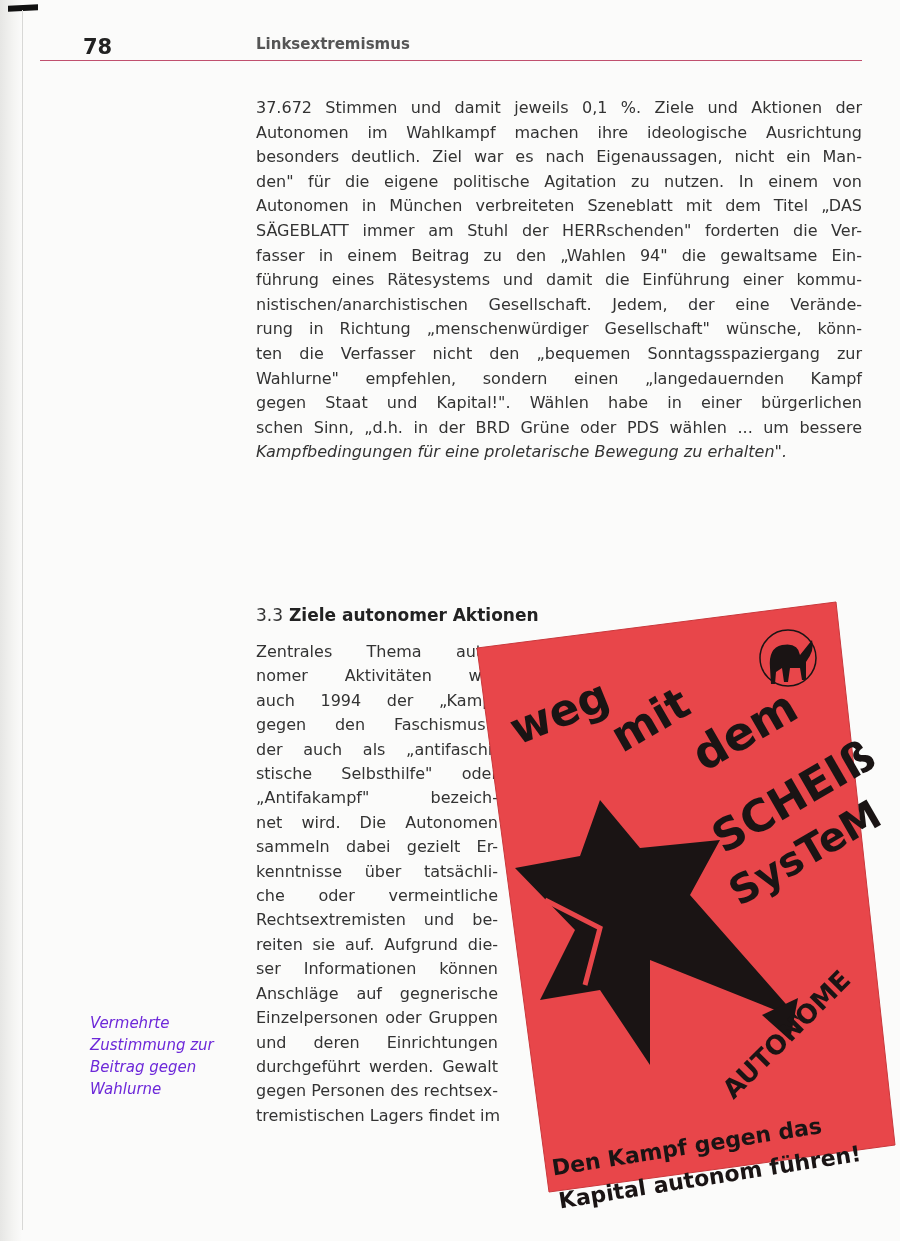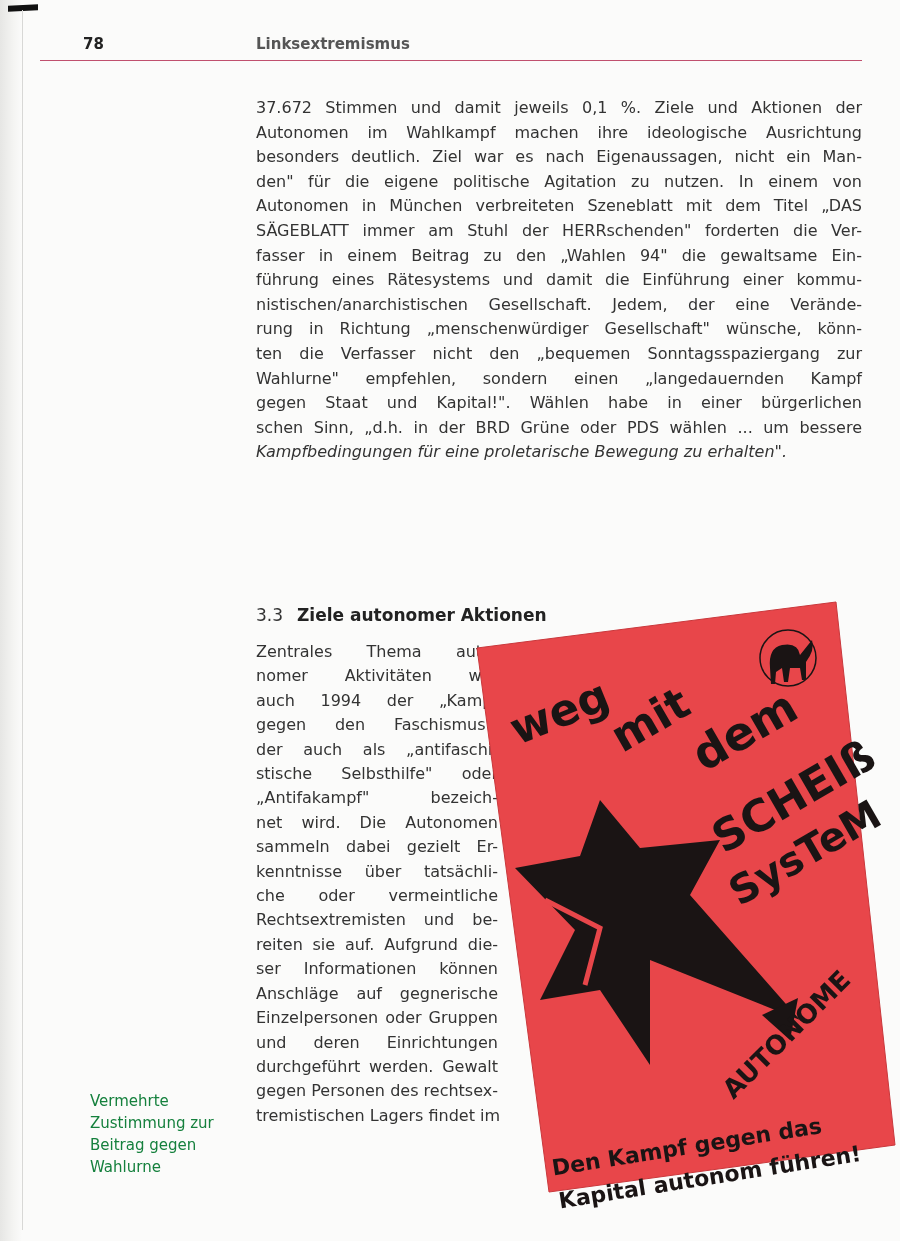--- a/index.html
+++ b/index.html
@@ -17,51 +17,51 @@
       position: absolute; left: 8px; top: 5px; width: 30px; height: 6px;
       background: #111; transform: skewY(-3deg);
     }
     .binding-edge {
       position: absolute; left: 22px; top: 10px; width: 1px; height: 1220px;
       background: #d8d8d6;
     }
     .header { position: absolute; left: 0; top: 0; width: 900px; height: 70px; }
     .page-number {
       position: absolute; left: 83px; top: 35px;
-      font-size: 15px; font-weight: bold; color: #222;
+      font-size: 21px; font-weight: bold; color: #222;
     }
     .running-head {
       position: absolute; left: 256px; top: 35px;
       font-size: 15px; color: #555; font-weight: bold;
     }
     .header-rule {
       position: absolute; left: 40px; top: 60px; width: 822px; height: 1px;
       background: #c0506e;
     }
     .body-text {
       position: absolute; left: 256px; top: 96px; width: 606px;
       font-size: 16px; line-height: 24.6px; color: #333;
       text-align: justify; margin: 0;
     }
     .body-text .line { display: block; text-align-last: justify; white-space: nowrap; }
     .body-text .line.last { text-align-last: left; font-style: italic; }
     .section-heading {
       position: absolute; left: 256px; top: 605px;
       font-size: 17px; color: #222;
     }
-    .section-heading .num { font-weight: normal; margin-right: 14px; color: #333; }
+    .section-heading .num { font-weight: normal; margin-right: 6px; color: #333; }
     .section-heading .title { font-weight: bold; }
     .col-text {
       position: absolute; left: 256px; top: 640px; width: 242px;
       font-size: 16px; line-height: 24.4px; color: #333;
     }
     .col-text .line { display: block; text-align: justify; text-align-last: justify; white-space: nowrap; }
     .margin-note {
-      position: absolute; left: 90px; top: 1090px; width: 140px;
-      font-size: 15px; line-height: 22px; color: #15803d; 
+      position: absolute; left: 90px; top: 1012px; width: 140px;
+      font-size: 15px; line-height: 22px; color: #6d28d9; font-style: italic;
     }
     .margin-note .line { display: block; }
     .poster {
       position: absolute; left: 0; top: 0; width: 900px; height: 1241px;
     }
     .poster svg { position: absolute; left: 0; top: 0; }
     .poster-label {
       font-family: "DejaVu Sans", sans-serif; font-weight: bold; fill: #1a1414;
     }
   </style>

